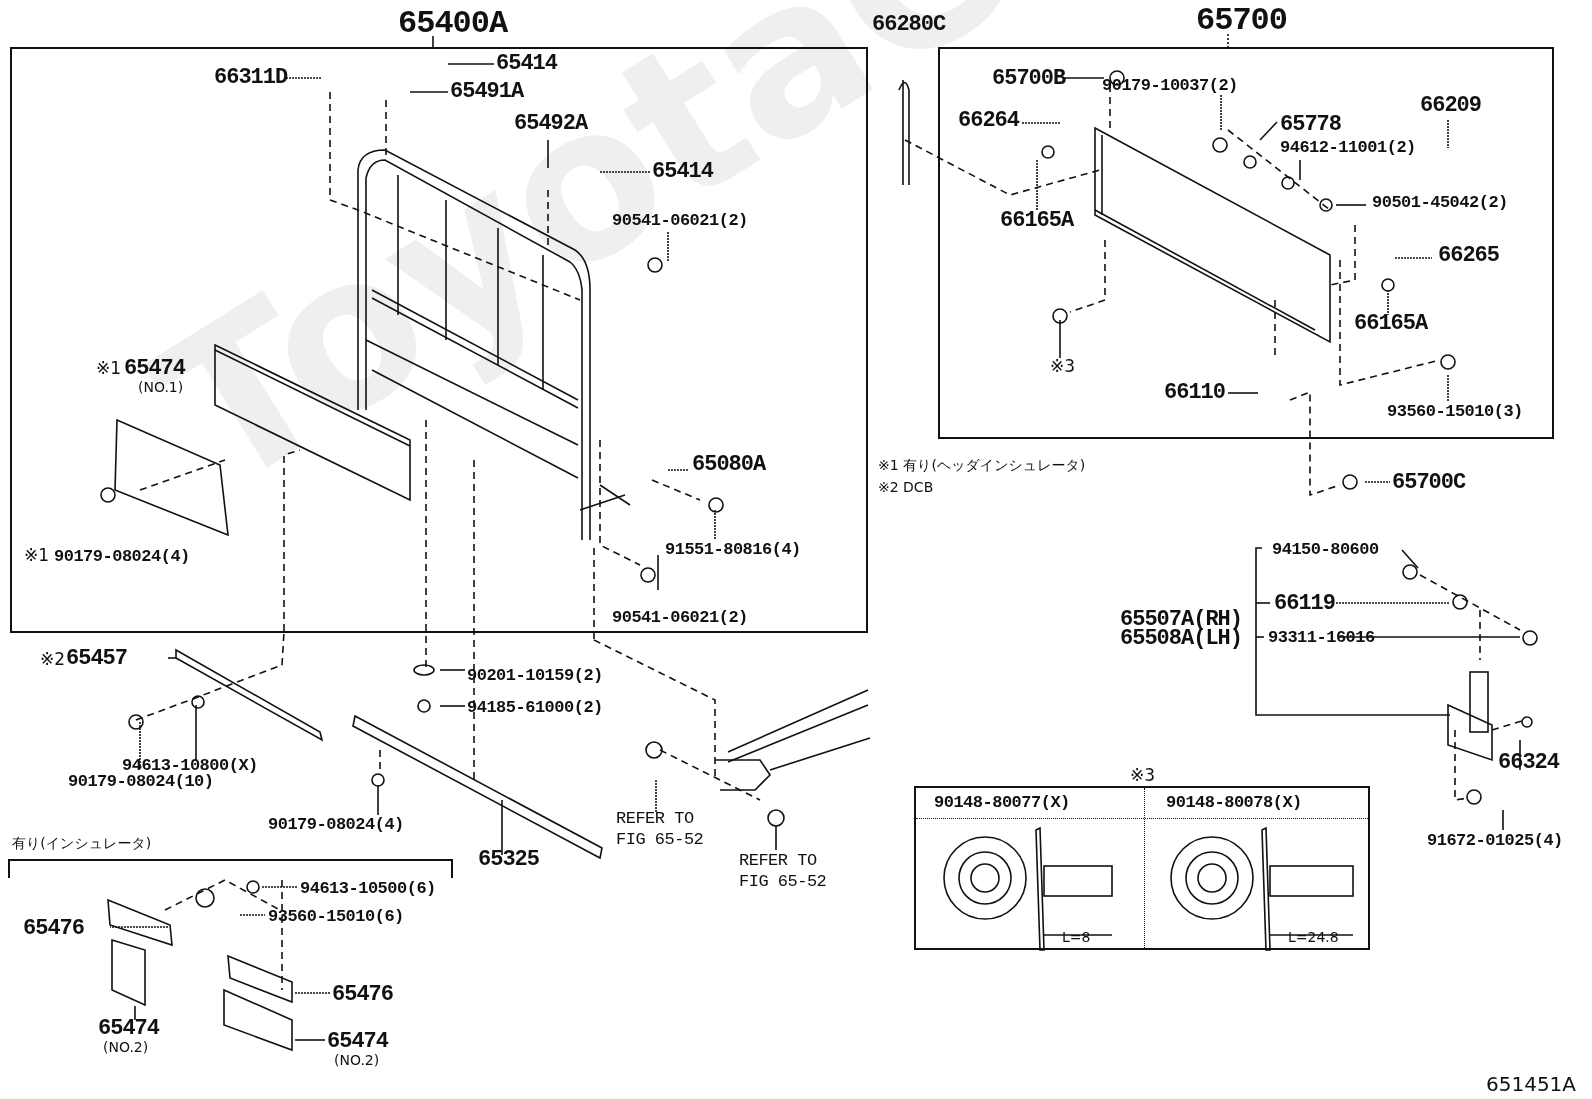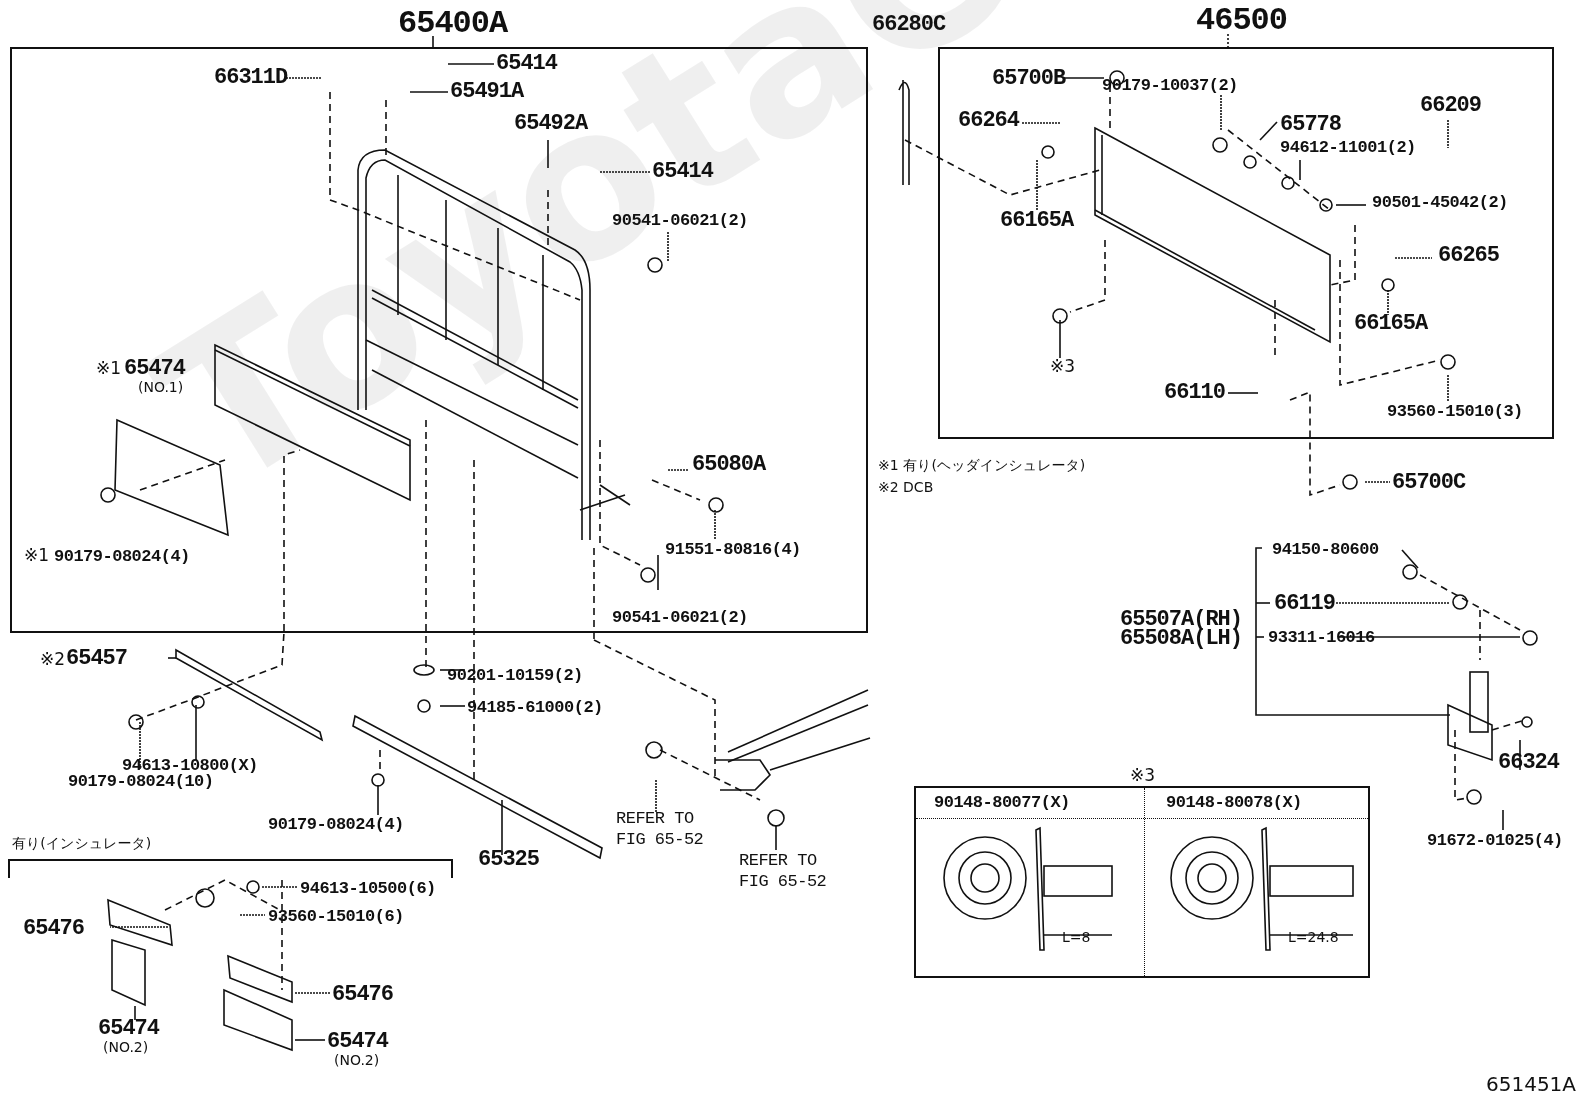--- a/index.html
+++ b/index.html
@@ -3,21 +3,21 @@
 <meta charset="utf-8">
 <style>
   html, body { margin:0; padding:0; background:#ffffff; }
   body { width:1592px; height:1099px; position:relative; overflow:hidden; font-family:"DejaVu Sans Mono", monospace; color:#111; }
   .lbl { position:absolute; font-family:"Liberation Mono","DejaVu Sans Mono", monospace; font-weight:bold; font-size:22px; line-height:22px; white-space:nowrap; letter-spacing:-1px; color:#111; }
   .lbl.sm { font-size:17px; line-height:17px; letter-spacing:-0.5px; }
   .lbl.xs { font-size:14px; line-height:15px; font-weight:normal; font-family:"DejaVu Sans", sans-serif; letter-spacing:0; }
   .lbl.big { font-size:32px; line-height:24px; }
   svg.art { position:absolute; left:0; top:0; }
   .wm { position:absolute; left:120px; top:330px; font-family:"DejaVu Sans", sans-serif; font-size:210px; font-weight:bold; color:#000; opacity:0.06; transform:rotate(-32deg); transform-origin:left top; white-space:nowrap; pointer-events:none; }
-  .screw-table { position:absolute; left:914px; top:786px; width:456px; height:192px; border:2px solid #111; box-sizing:border-box;text-decoration:underline; }
+  .screw-table { position:absolute; left:914px; top:786px; width:456px; height:164px; border:2px solid #111; box-sizing:border-box;text-decoration:underline; }
   .screw-table .hdr { position:absolute; left:0; top:0; right:0; height:30px; border-bottom:1px dotted #111; }
   .screw-table .sep { position:absolute; left:228px; top:0; bottom:0; border-left:1px dotted #111; }
 </style>
 </head>
 <body>
 
 <div class="wm">ToyotaCarMirror.ru</div>
 
 <svg class="art" width="1592" height="1099" viewBox="0 0 1592 1099" fill="none" stroke="#111" stroke-width="1.6">
 
@@ -220,21 +220,21 @@
 <div class="lbl" style="left:124px;top:358px">65474</div>
 <div class="lbl xs" style="left:138px;top:380px">(NO.1)</div>
 <div class="lbl xs" style="left:24px;top:548px;font-size:17px">※1</div>
 <div class="lbl sm" style="left:54px;top:548px">90179-08024(4)</div>
 <div class="lbl" style="left:692px;top:454px">65080A</div>
 <div class="lbl sm" style="left:665px;top:541px">91551-80816(4)</div>
 <div class="lbl sm" style="left:612px;top:609px">90541-06021(2)</div>
 
 <div class="lbl" style="left:872px;top:14px">66280C</div>
 
-<div class="lbl big" style="left:1196px;top:9px">46500</div>
+<div class="lbl big" style="left:1196px;top:9px">65700</div>
 <div class="lbl" style="left:992px;top:68px">65700B</div>
 <div class="lbl sm" style="left:1102px;top:77px">90179-10037(2)</div>
 <div class="lbl" style="left:1420px;top:95px">66209</div>
 <div class="lbl" style="left:958px;top:110px">66264</div>
 <div class="lbl" style="left:1280px;top:114px">65778</div>
 <div class="lbl sm" style="left:1280px;top:139px">94612-11001(2)</div>
 <div class="lbl sm" style="left:1372px;top:194px">90501-45042(2)</div>
 <div class="lbl" style="left:1000px;top:210px">66165A</div>
 <div class="lbl" style="left:1438px;top:245px">66265</div>
 <div class="lbl" style="left:1354px;top:313px">66165A</div>
@@ -252,21 +252,21 @@
 <div class="lbl" style="left:1120px;top:609px">65507A(RH)</div>
 <div class="lbl" style="left:1120px;top:628px">65508A(LH)</div>
 <div class="lbl sm" style="left:1268px;top:629px">93311-16016</div>
 <div class="lbl" style="left:1498px;top:752px">66324</div>
 <div class="lbl sm" style="left:1427px;top:832px">91672-01025(4)</div>
 
 <div class="lbl xs" style="left:40px;top:652px;font-size:17px">※2</div>
 <div class="lbl" style="left:66px;top:648px">65457</div>
 <div class="lbl sm" style="left:122px;top:757px">94613-10800(X)</div>
 <div class="lbl sm" style="left:68px;top:773px">90179-08024(10)</div>
-<div class="lbl sm" style="left:447px;top:667px">90201-10159(2)</div>
+<div class="lbl sm" style="left:467px;top:667px">90201-10159(2)</div>
 <div class="lbl sm" style="left:467px;top:699px">94185-61000(2)</div>
 <div class="lbl sm" style="left:268px;top:816px">90179-08024(4)</div>
 <div class="lbl" style="left:478px;top:849px">65325</div>
 <div class="lbl sm" style="left:616px;top:810px;font-weight:normal">REFER TO</div>
 <div class="lbl sm" style="left:616px;top:831px;font-weight:normal">FIG 65-52</div>
 <div class="lbl sm" style="left:739px;top:852px;font-weight:normal">REFER TO</div>
 <div class="lbl sm" style="left:739px;top:873px;font-weight:normal">FIG 65-52</div>
 
 <div class="lbl xs" style="left:12px;top:836px">有り(インシュレータ)</div>
 <div class="lbl sm" style="left:300px;top:880px">94613-10500(6)</div>

